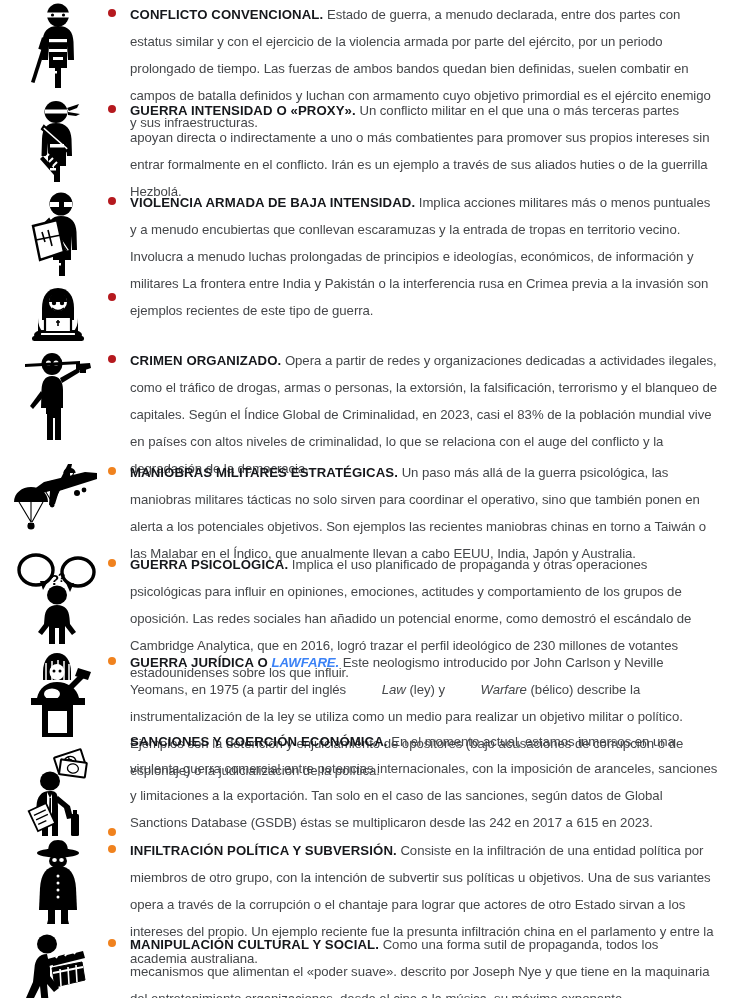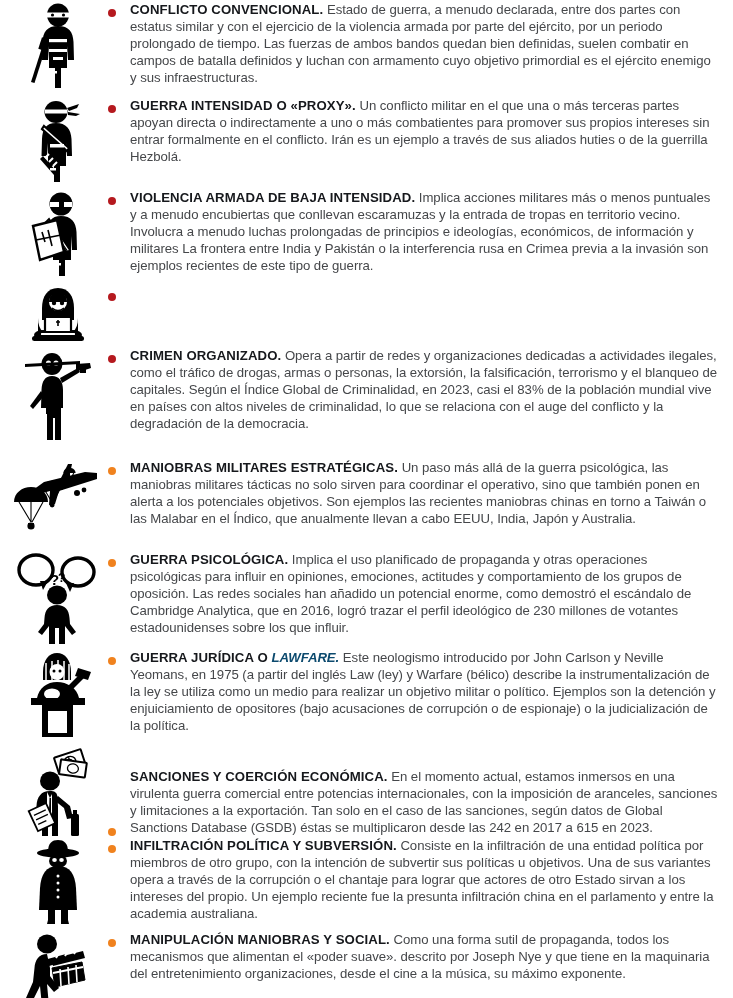--- a/index.html
+++ b/index.html
@@ -53,37 +53,39 @@
     border-radius: 50%;
     display: block;
   }
   .text-cell {
     flex: 1;
     padding-top: 1px;
     box-sizing: border-box;
   }
   .para {
     font-size: 13.2px;
-    line-height: 17px;
+    line-height: 27px;
     color: #45474a;
     margin: 0;
     text-align: left;
     letter-spacing: -0.05px;
   }
   .term {
     font-weight: bold;
     color: #16181c;
     letter-spacing: 0.1px;
   }
   .term-italic {
     font-weight: bold;
     font-style: italic;
-    color: #0c4a6e;
+    color: #3b82f6;
   }
   .it {
+    font-style: italic;
+    margin-left: 32px;
   }
 </style>
 </head>
 <body>
 
 <div id="page">
 
   <div class="entry" style="height:96px;">
     <div class="icon-cell">
       <span>
@@ -401,17 +403,17 @@
             <path d="M31 27 L63 19 L65 26 L33 34 Z"></path>
             <path d="M36 26 L40 19 M45 24 L49 17 M54 22 L58 15" stroke="#fff" stroke-width="2"></path>
           </g>
         </svg>
       </span>
     </div>
     <div class="bullet-cell">
       <span class="bullet" style="background:#f0821e;"></span>
     </div>
     <div class="text-cell">
-      <p class="para"><span class="term">MANIPULACIÓN MANIOBRAS Y SOCIAL.</span><span> Como una forma sutil de propaganda, todos los mecanismos que alimentan el «poder suave». descrito por Joseph Nye y que tiene en la maquinaria del entretenimiento organizaciones, desde el cine a la música, su máximo exponente.</span></p>
+      <p class="para"><span class="term">MANIPULACIÓN CULTURAL Y SOCIAL.</span><span> Como una forma sutil de propaganda, todos los mecanismos que alimentan el «poder suave». descrito por Joseph Nye y que tiene en la maquinaria del entretenimiento organizaciones, desde el cine a la música, su máximo exponente.</span></p>
     </div>
   </div>
 
 </div>
 
 </body></html>

